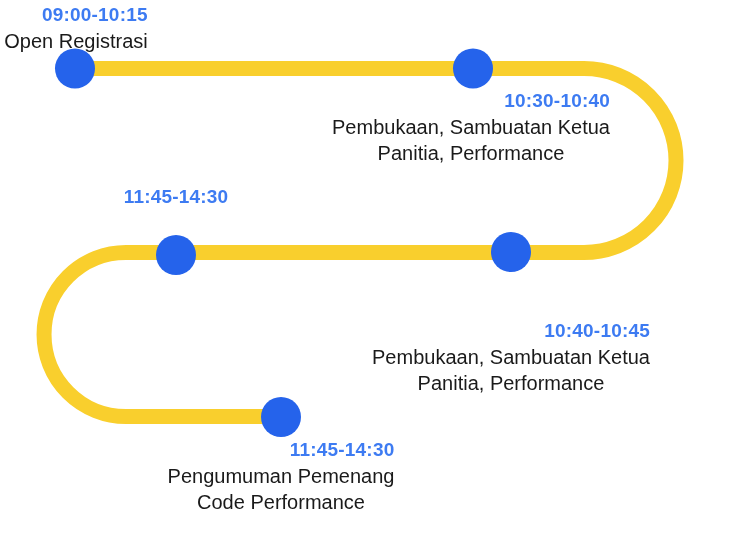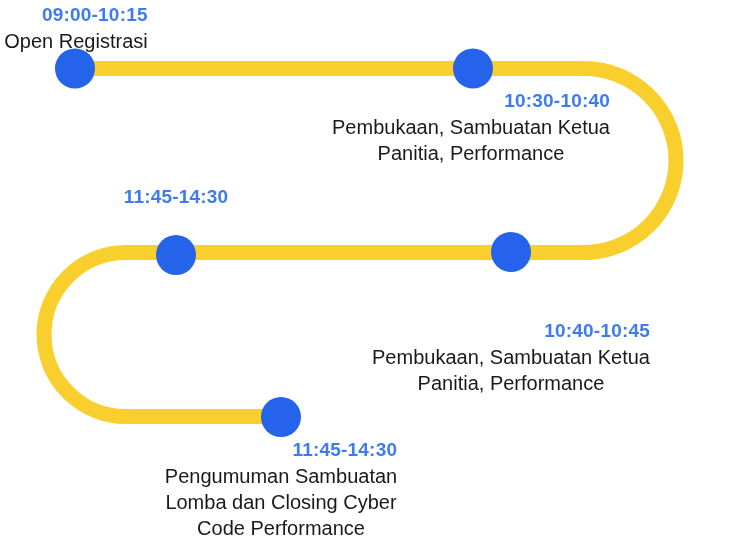--- a/index.html
+++ b/index.html
@@ -71,18 +71,17 @@
   </div>
 
   <div class="event" style="left:511px; top:273px;margin-top:45px;">
     <div class="time">10:40-10:45</div>
     <div class="line">Pembukaan, Sambuatan Ketua</div>
     <div class="line">Panitia, Performance</div>
   </div>
 
   <div class="event" style="left:281px; top:437px;">
     <div class="time">11:45-14:30</div>
-    <div class="line">Pengumuman Sambuatan</div>
-    <div class="line">Lomba dan Closing Cyber</div>
+    <div class="line">Pengumuman Pemenang</div>
     <div class="line">Code Performance</div>
   </div>
 
 </div>
 
 </body></html>

